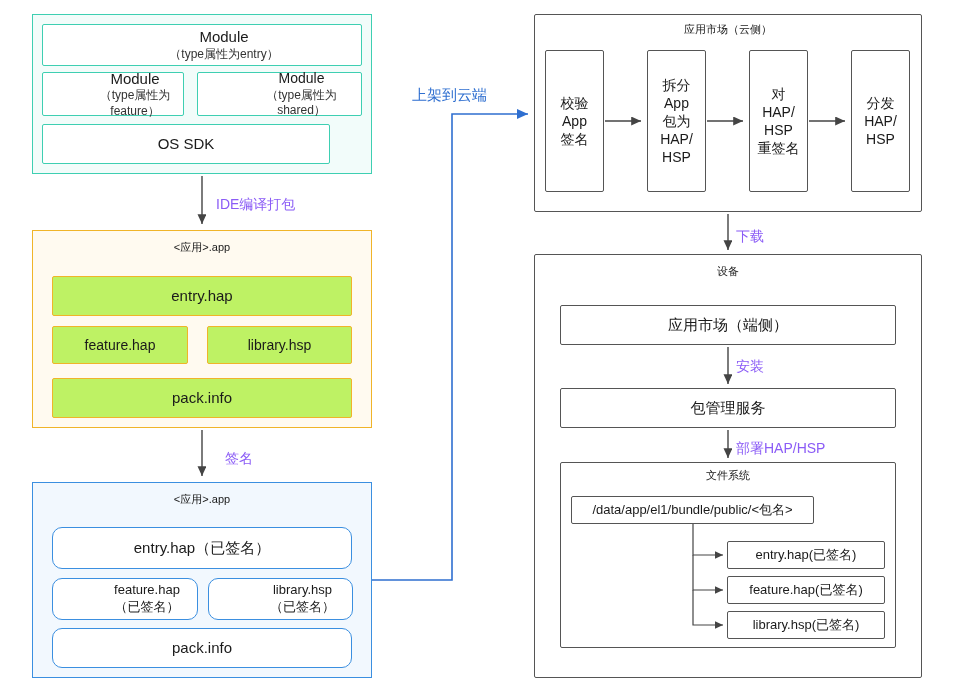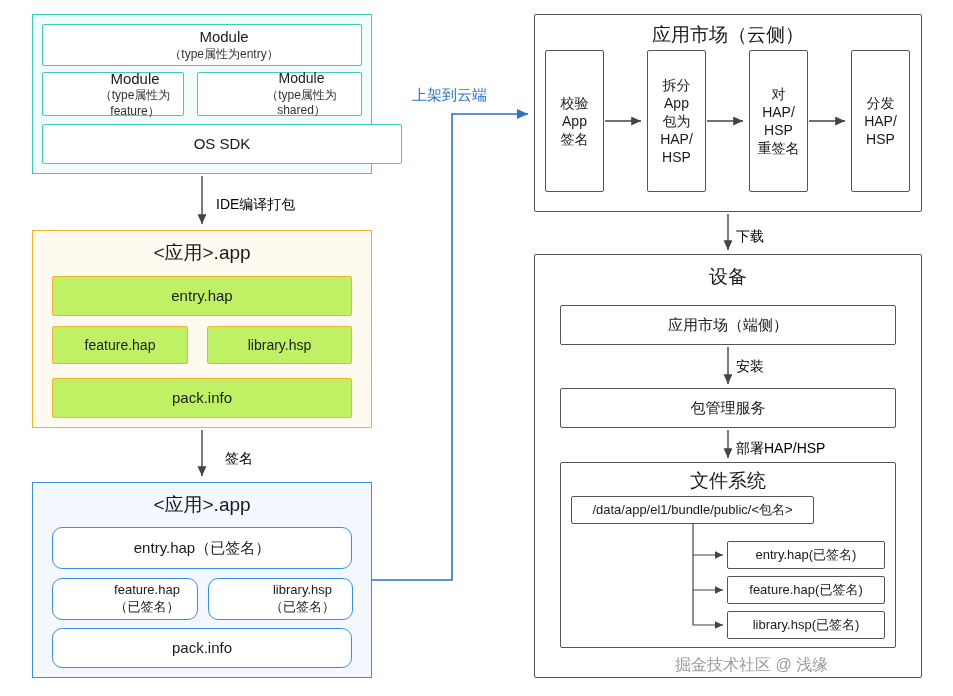--- a/index.html
+++ b/index.html
@@ -28,27 +28,27 @@
     line-height: 1.3;
   }
   .grp {
     position: absolute;
     border: 1px solid #444;
     background: #ffffff;
   }
   .grp-title {
     position: absolute;
     text-align: center;
-    font-size: 19px;
+    font-size: 11px;
     color: #1a1a1a;
   }
   .lbl {
     position: absolute;
     font-size: 14px;
-    color: #000000;
+    color: #8b5cf6;
     text-align: center;
     white-space: nowrap;
   }
   
   .teal-grp { border: 1px solid #3ecfb2; background: #f2fcfa; }
   .teal-box { border: 1px solid #3ecfb2; background: #ffffff; border-radius: 2px; }
   
   .yellow-grp { border: 1px solid #f0b429; background: #fffaf0; }
   .yellow-box { border: 1px solid #f0b429; background: #bef264; border-radius: 2px; }
   
@@ -98,21 +98,21 @@
   <div class="box teal-box stack" style="left:42px; top:72px; width:142px; height:44px;">
     <div class="t15">Module</div>
     <div class="sub">（type属性为feature）</div>
   </div>
 
   <div class="box teal-box stack" style="left:197px; top:72px; width:165px; height:44px;">
     <div class="t14">Module</div>
     <div class="sub">（type属性为shared）</div>
   </div>
 
-  <div class="box teal-box" style="left:42px; top:124px; width:360px; height:40px;">
+  <div class="box teal-box" style="left:42px; top:124px; width:288px; height:40px;">
     <span class="t15">OS SDK</span>
   </div>
 
   <div class="lbl" style="left:216px; top:196px;">IDE编译打包</div>
 
   <div class="grp yellow-grp" style="left:32px; top:230px; width:340px; height:198px;"></div>
   <div class="grp-title" style="left:32px; top:240px; width:340px;">&lt;应用&gt;.app</div>
 
   <div class="box yellow-box" style="left:52px; top:276px; width:300px; height:40px;">
     <span class="t15">entry.hap</span>
@@ -203,21 +203,20 @@
   <div class="box plain-box" style="left:727px; top:541px; width:158px; height:28px;">
     <span class="t13">entry.hap(已签名)</span>
   </div>
   <div class="box plain-box" style="left:727px; top:576px; width:158px; height:28px;">
     <span class="t13">feature.hap(已签名)</span>
   </div>
   <div class="box plain-box" style="left:727px; top:611px; width:158px; height:28px;">
     <span class="t13">library.hsp(已签名)</span>
   </div>
 
-  <div class="watermark" style="left:675px; top:655px;">掘金技术社区 @ 浅缘</div>
 
   <svg class="arrows" viewBox="0 0 953 696">
     <defs>
       <marker id="ah" markerWidth="9" markerHeight="9" refX="7" refY="3.2" orient="auto">
         <path d="M0,0 L7,3.2 L0,6.4 z" fill="#444"></path>
       </marker>
       <marker id="ahb" markerWidth="9" markerHeight="9" refX="7" refY="3.2" orient="auto">
         <path d="M0,0 L7,3.2 L0,6.4 z" fill="#2f6fd0"></path>
       </marker>
     </defs>

